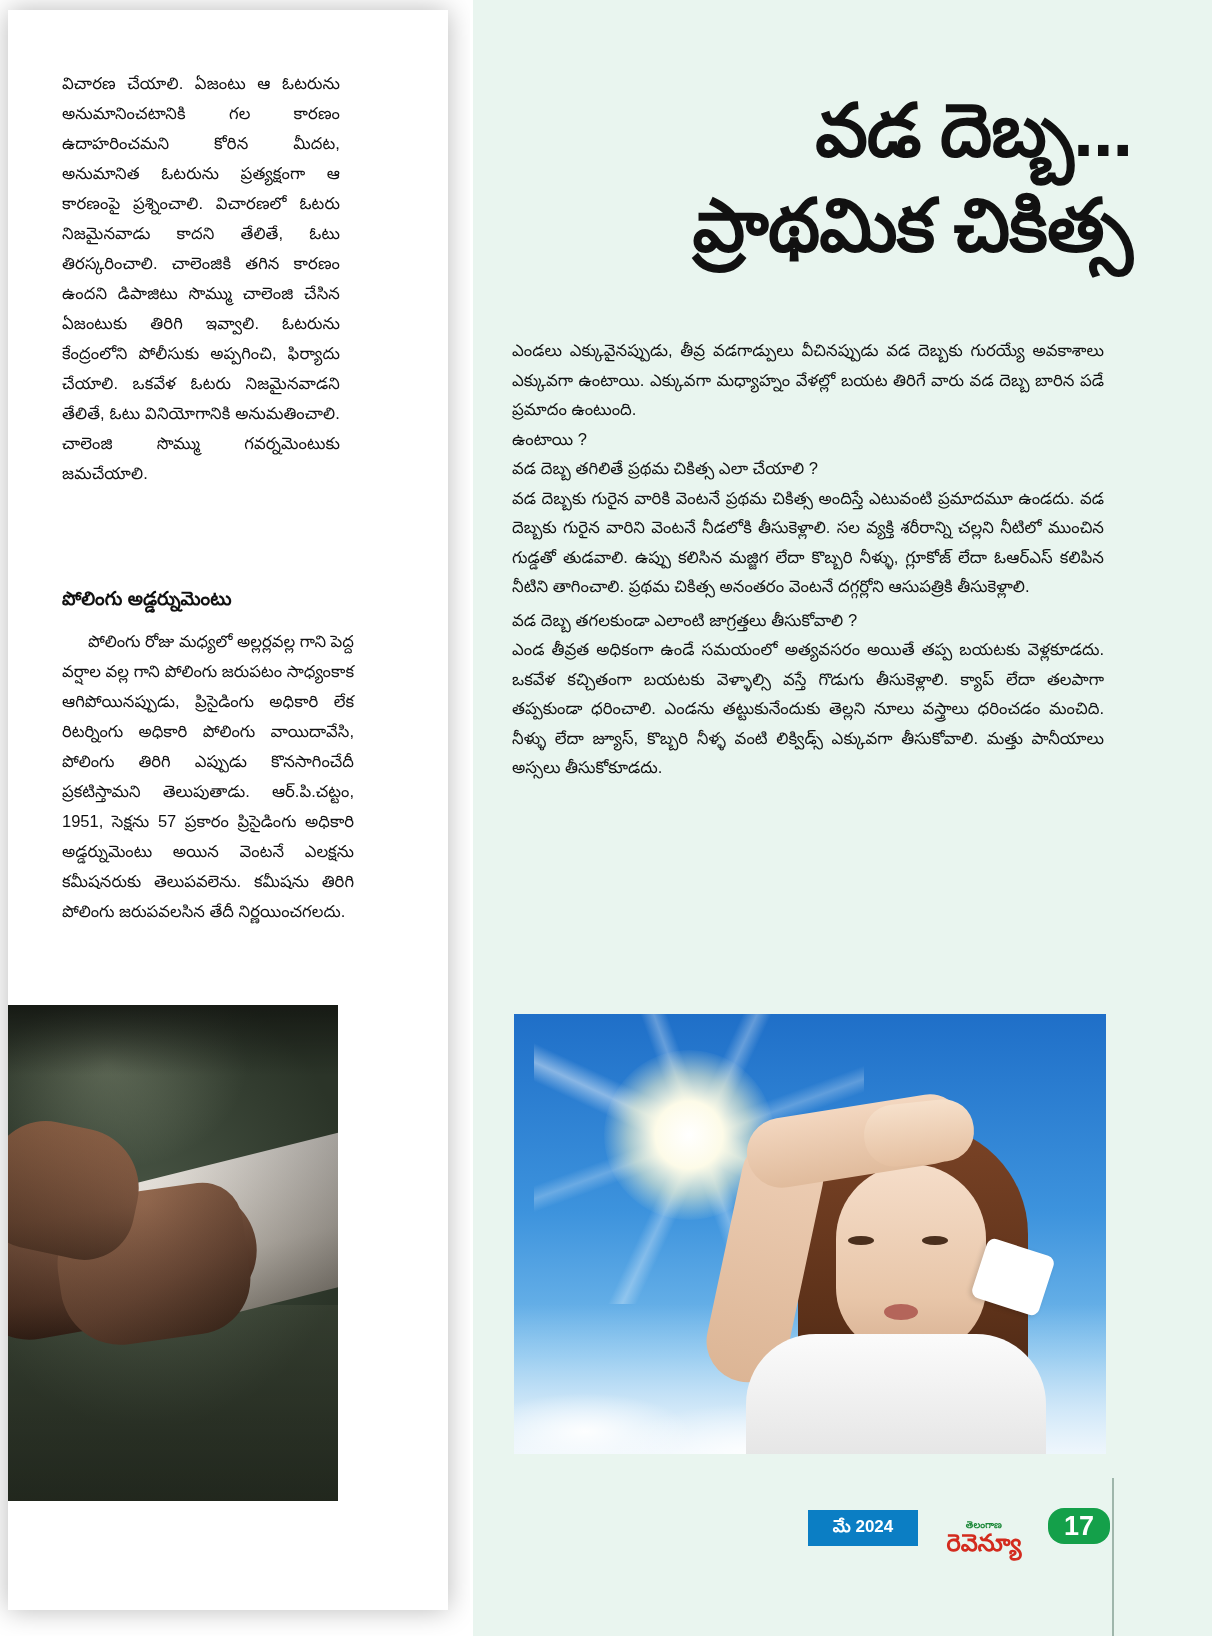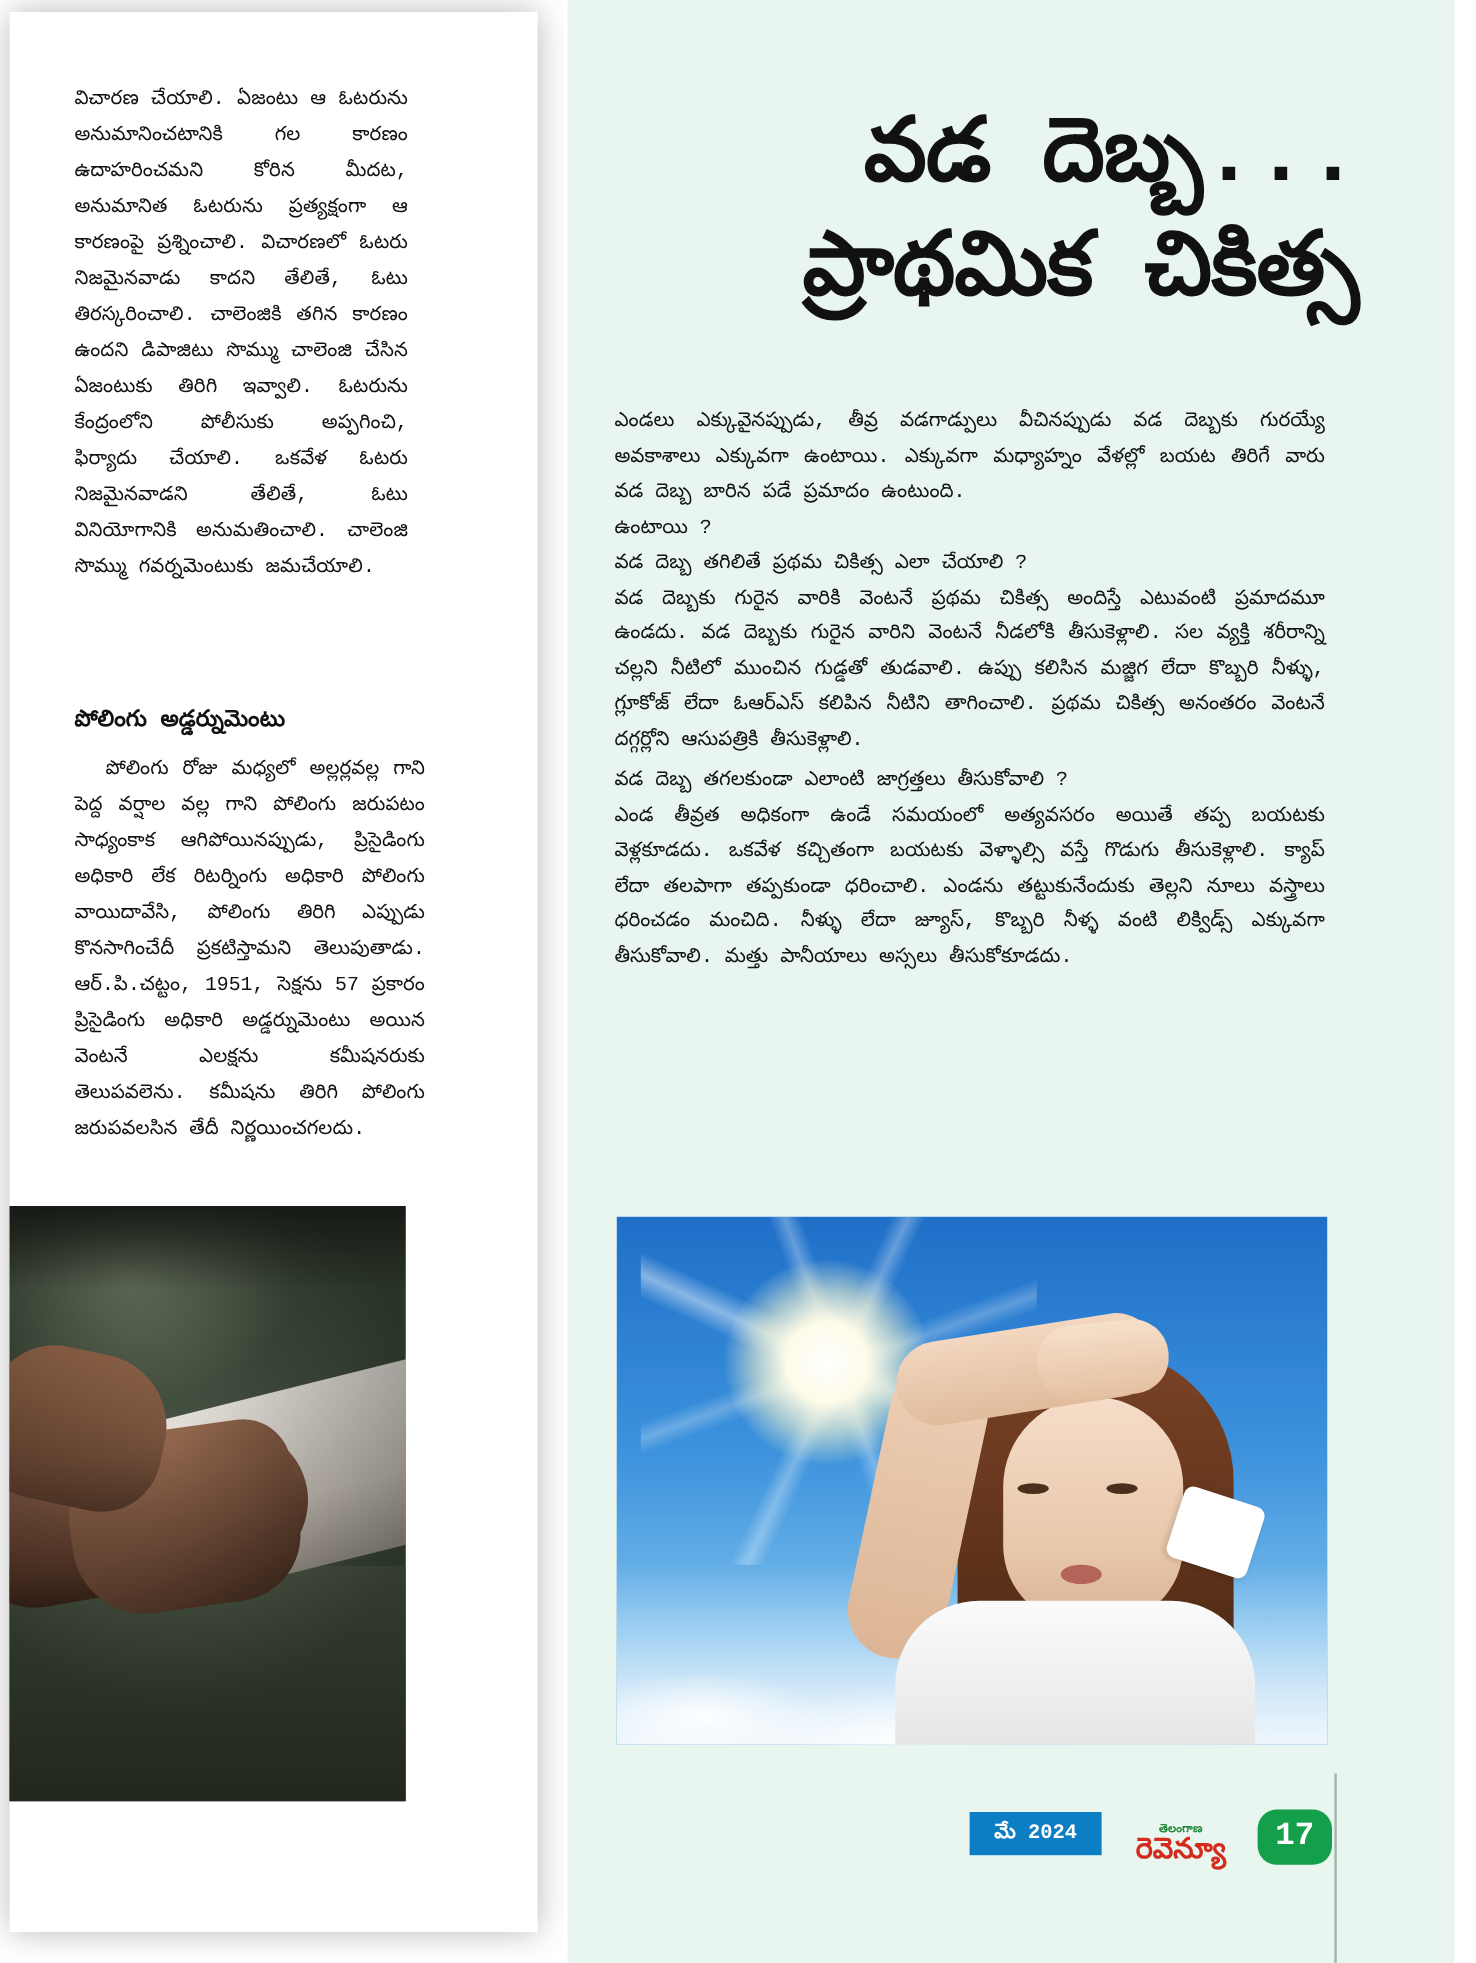--- a/index.html
+++ b/index.html
@@ -13,21 +13,20 @@
     font-family: "Liberation Sans", sans-serif;
     position: relative;
     overflow: hidden;
   }
 
   
   .page {
     position: absolute;
     inset: 0;
     background: #bef264;
-    font-family: Liberation Mono, monospace;
   }
 
   
   .left-col {
     position: absolute;
     left: 0;
     top: 0;
     width: 470px;
     height: 1636px;
     background: #ffffff;
@@ -387,21 +386,21 @@
     font-size: 24px;
     font-weight: bold;
     color: #d32b1e;
     margin-top: 1px;
   }
   .f-page {
     position: absolute;
     left: 240px;
     top: 0;
     width: 62px;
-    height: 46px;
+    height: 36px;
     background: #14a04a;
     color: #ffffff;
     font-size: 27px;
     font-weight: bold;
     display: flex;
     align-items: center;
     justify-content: center;
     border-radius: 16px;
   }
   .right-vert-rule {

